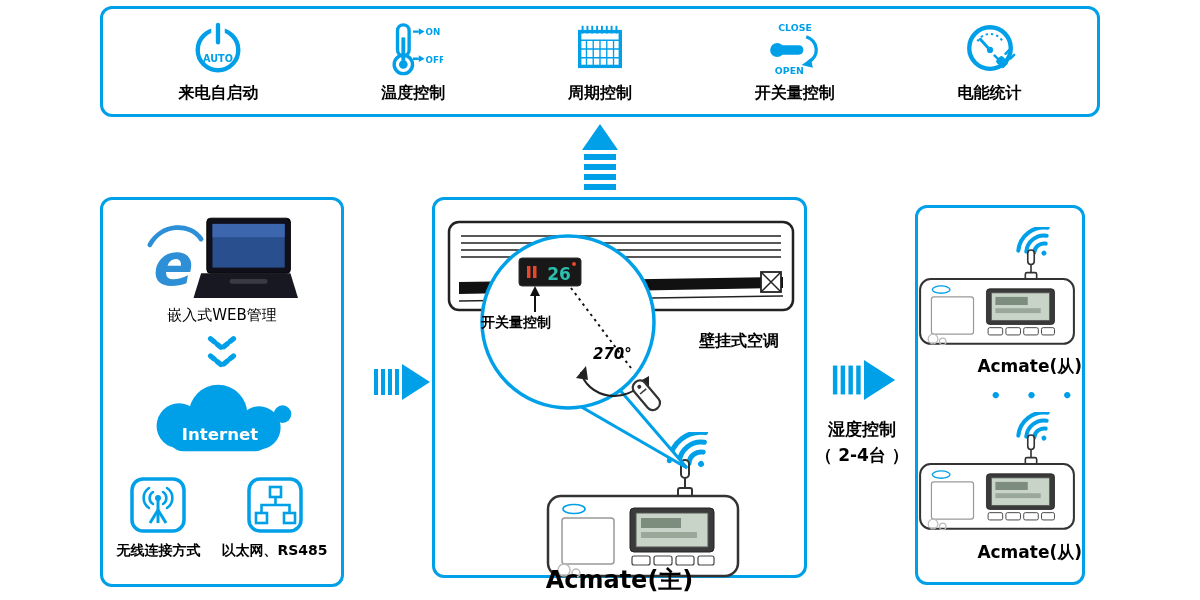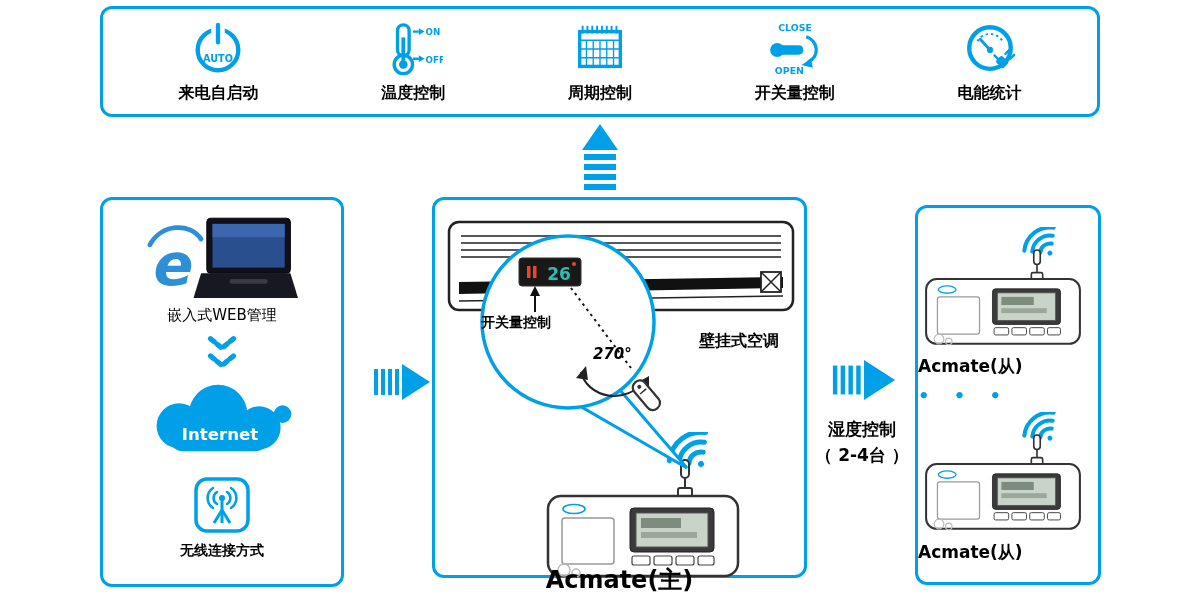--- a/index.html
+++ b/index.html
@@ -44,22 +44,22 @@
   .ir-label { position:absolute; left:46px; top:114px; font-size:14px; font-weight:bold; white-space:nowrap; }
   .angle-label { position:absolute; left:158px; top:145px; font-size:15px; font-weight:bold; font-style:italic; }
   .ac-label { position:absolute; left:264px; top:131px; font-size:16px; font-weight:bold; white-space:nowrap; }
   .master-label { position:absolute; left:0; right:0; top:364px; text-align:center; font-size:24px; font-weight:bold; }
 
   
   .net-label { position:absolute; left:804px; top:416px; width:116px; text-align:center;
                font-size:17px; font-weight:bold; line-height:1.55; }
 
   
-  .right-box { left:915px; top:205px; width:186px; height:380px;
-               display:flex; flex-direction:column; align-items:flex-start; justify-content:space-evenly; padding:12px 0; }
+  .right-box { left:915px; top:205px; width:170px; height:380px;
+               display:flex; flex-direction:column; align-items:flex-end; justify-content:space-evenly; padding:12px 0; }
   .right-box .device-slot { position:static; width:170px; height:122px; }
   .right-box .device-slot svg { width:170px; height:122px; }
   .slave-label { font-size:17px; font-weight:bold; }
   .dots { color:var(--accent,#00a0e9); font-size:18px; font-weight:bold; letter-spacing:9px; }
 </style>
 </head>
 <body>
 
 <div class="canvas">
 
@@ -194,20 +194,30 @@
           <rect x="2" y="2" width="52" height="52" rx="11" fill="none" stroke="currentColor" stroke-width="3.5"></rect>
           <circle cx="28" cy="21" r="3" fill="currentColor"></circle>
           <line x1="28" y1="23" x2="28" y2="46" stroke="currentColor" stroke-width="3"></line>
           <path d="M28,33 L20,46 M28,33 L36,46" stroke="currentColor" stroke-width="3" fill="none"></path>
           <path d="M23,15 A7,7 0 0 0 23,27" fill="none" stroke="currentColor" stroke-width="2.6" stroke-linecap="round"></path>
           <path d="M19,11 A12,12 0 0 0 19,31" fill="none" stroke="currentColor" stroke-width="2.6" stroke-linecap="round"></path>
           <path d="M33,15 A7,7 0 0 1 33,27" fill="none" stroke="currentColor" stroke-width="2.6" stroke-linecap="round"></path>
           <path d="M37,11 A12,12 0 0 1 37,31" fill="none" stroke="currentColor" stroke-width="2.6" stroke-linecap="round"></path>
         </svg>
         <div class="conn-label">无线连接方式</div>
+      </div>
+      <div class="conn">
+        <svg viewBox="0 0 56 56">
+          <rect x="2" y="2" width="52" height="52" rx="11" fill="none" stroke="currentColor" stroke-width="3.5"></rect>
+          <rect x="23" y="10" width="11" height="10" fill="#fff" stroke="currentColor" stroke-width="2.6"></rect>
+          <rect x="9" y="36" width="11" height="10" fill="#fff" stroke="currentColor" stroke-width="2.6"></rect>
+          <rect x="37" y="36" width="11" height="10" fill="#fff" stroke="currentColor" stroke-width="2.6"></rect>
+          <path d="M28.5,20 V28 M14.5,36 V28 H42.5 V36" fill="none" stroke="currentColor" stroke-width="2.6"></path>
+        </svg>
+        <div class="conn-label">以太网、RS485</div>
       </div>
     </div>
 
   </div>
 
   <div class="box center-box">
 
     <svg class="ac-svg" viewBox="0 0 348 96">
       <rect x="2" y="2" width="344" height="88" rx="10" fill="#fff" stroke="#222" stroke-width="2.5"></rect>
       <path d="M14,16 H334 M14,23 H334 M14,30 H334 M14,37 H334" stroke="#222" stroke-width="1.5"></path>

